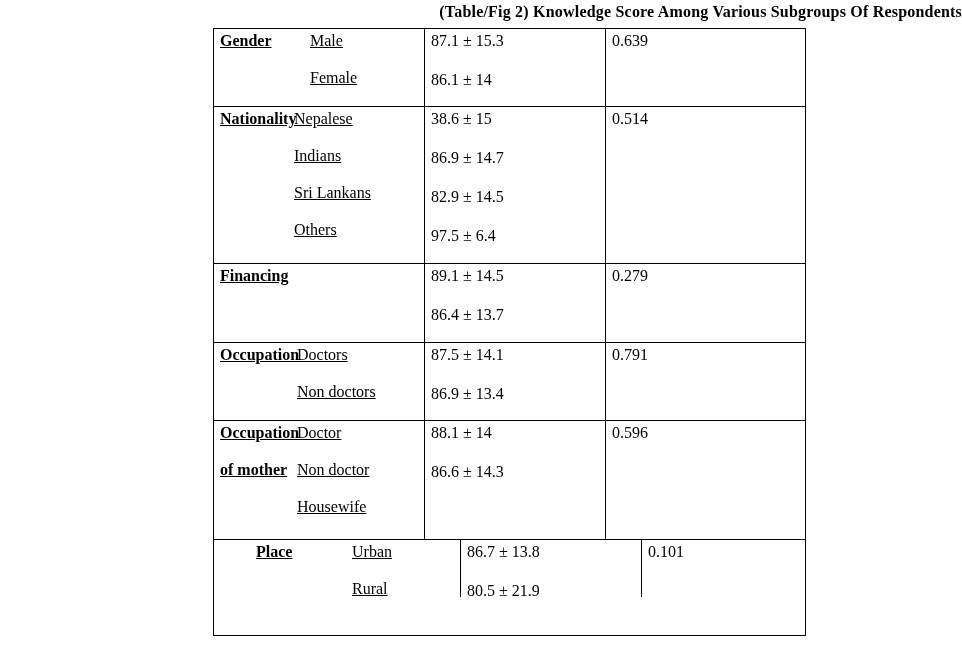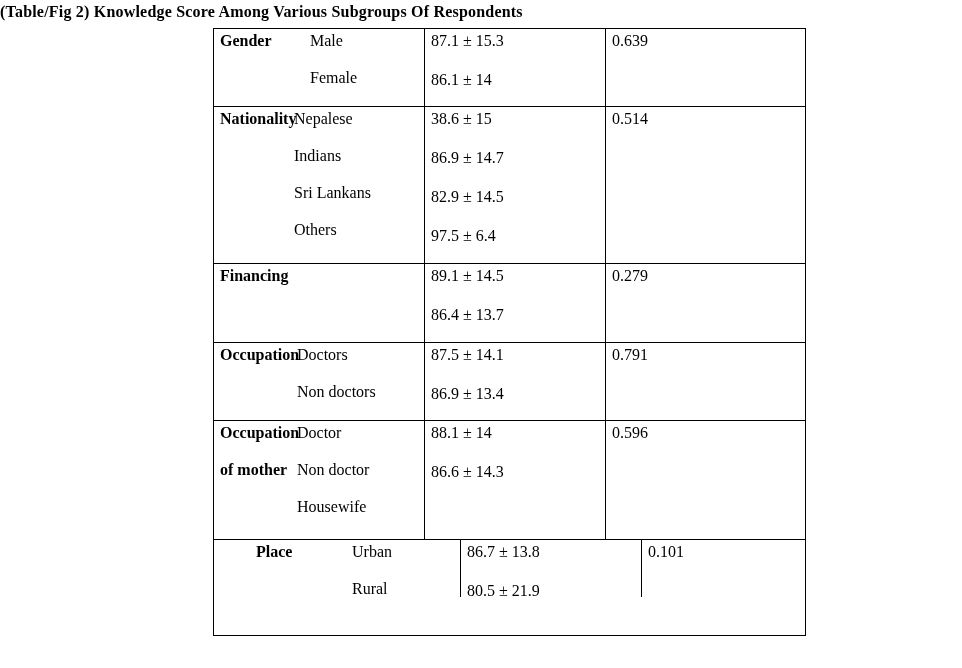--- a/index.html
+++ b/index.html
@@ -9,21 +9,21 @@
     background: #ffffff;
     font-family: "Liberation Serif", serif;
     color: #000000;
     overflow: hidden;
   }
   .fig-title {
     position: absolute;
     top: 3px;
     left: 0;
     width: 962px;
-    text-align: left;
+    text-align: right;
     font-size: 16px;
     font-weight: bold;
     letter-spacing: 0.2px;
   }
   .tbl {
     position: absolute;
     left: 213px;
     top: 28px;
     width: 593px;
     height: 608px;
@@ -40,21 +40,21 @@
     padding: 3px 4px 0 6px;
     overflow: hidden;
     font-size: 16px;
   }
   .cell:last-child { border-right: none; }
   .hdr-row .cell {
     text-align: center;
     font-weight: bold;
     padding: 3px 0 0 0;
   }
-  .char-cell { display: flex; }
+  .char-cell { display: flex; text-decoration: underline; }
   .lbl-col {
     width: var(--ind, 80px);
     flex-shrink: 0;
     font-weight: bold;
   }
   .lbl-col .line { height: 37px; }
   .sub-col .line { height: 37px; }
   .mean-cell .line { height: 39px; }
   .line { white-space: nowrap; }
 </style>

